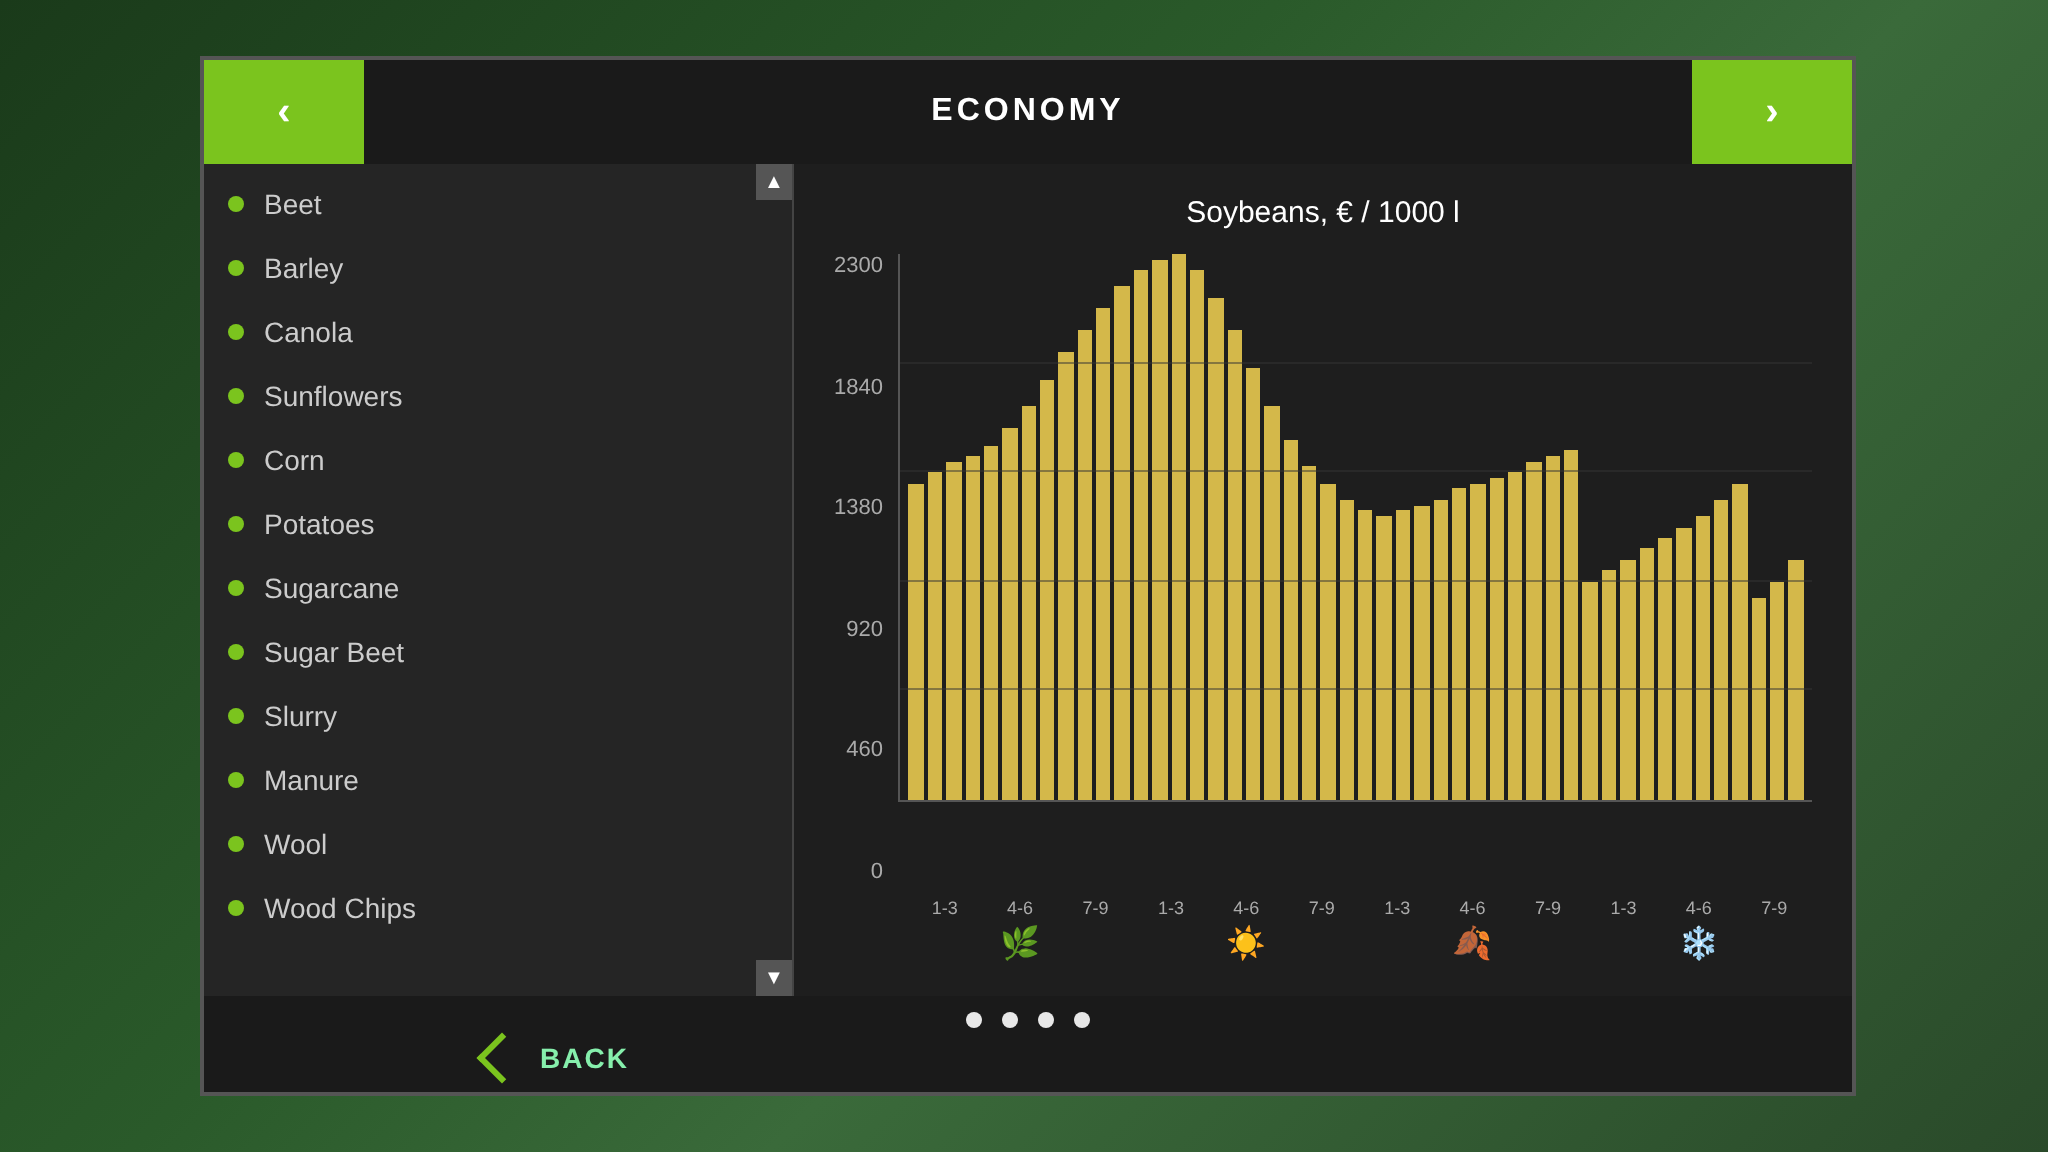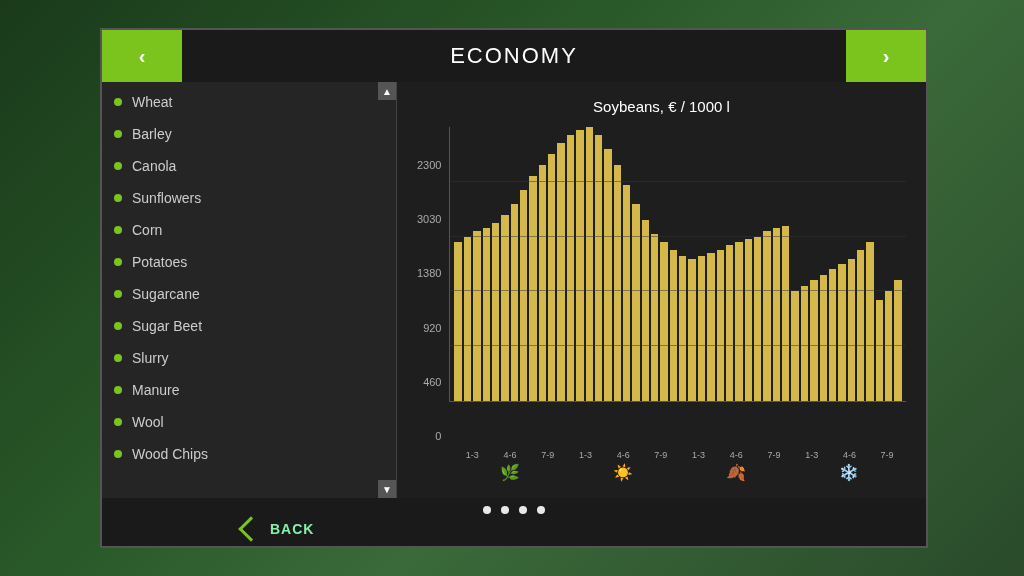--- a/index.html
+++ b/index.html
@@ -38,22 +38,22 @@
       display: flex;
       align-items: center;
       justify-content: center;
       cursor: pointer;
       flex-shrink: 0;
     }
     .header-title {
       flex: 1;
       text-align: center;
       color: white;
-      font-size: 22px;
-      font-weight: normal;
+      font-size: 16px;
+      font-weight: bold;
       letter-spacing: 2px;
     }
     .content {
       display: flex;
       height: calc(100% - 52px - 48px);
     }
     .sidebar {
       width: 295px;
       background: #252525;
       border-right: 1px solid #444;
@@ -127,21 +127,20 @@
       display: flex;
       flex-direction: column;
       justify-content: space-between;
       padding-right: 8px;
       text-align: right;
       padding-bottom: 40px;
     }
     .y-label {
       color: #aaa;
       font-size: 11px;
-      margin-top: 32px;
     }
     .chart-inner {
       flex: 1;
       display: flex;
       flex-direction: column;
     }
     .bars-area {
       flex: 1;
       display: flex;
       align-items: flex-end;
@@ -258,21 +257,21 @@
     </div>
   </div>
 
   <div class="content">
 
     <div class="sidebar">
       <div class="scroll-arrow scroll-arrow-top">▲</div>
       <div class="sidebar-list" id="sidebar-list">
           <div class="sidebar-item">
             <span class="dot"></span>
-            <span>Wheat</span>
+            <span>Beet</span>
           </div>
           <div class="sidebar-item">
             <span class="dot"></span>
             <span>Barley</span>
           </div>
           <div class="sidebar-item">
             <span class="dot"></span>
             <span>Canola</span>
           </div>
           <div class="sidebar-item">
@@ -314,21 +313,21 @@
         </div>
       <div class="scroll-arrow scroll-arrow-bottom">▼</div>
     </div>
 
     <div class="chart-area">
       <div class="chart-title">Soybeans, € / 1000 l</div>
       <div class="chart-container">
 
         <div class="y-axis" id="y-axis">
             <div class="y-label">2300</div>
-            <div class="y-label">3030</div>
+            <div class="y-label">1840</div>
             <div class="y-label">1380</div>
             <div class="y-label">920</div>
             <div class="y-label">460</div>
             <div class="y-label">0</div>
           </div>
 
         <div class="chart-inner">
           <div class="bars-area" id="bars-area">
             <div class="grid-line" style="bottom: 20%; opacity:0.5;"></div>
             <div class="grid-line" style="bottom: 40%; opacity:0.5;"></div>

